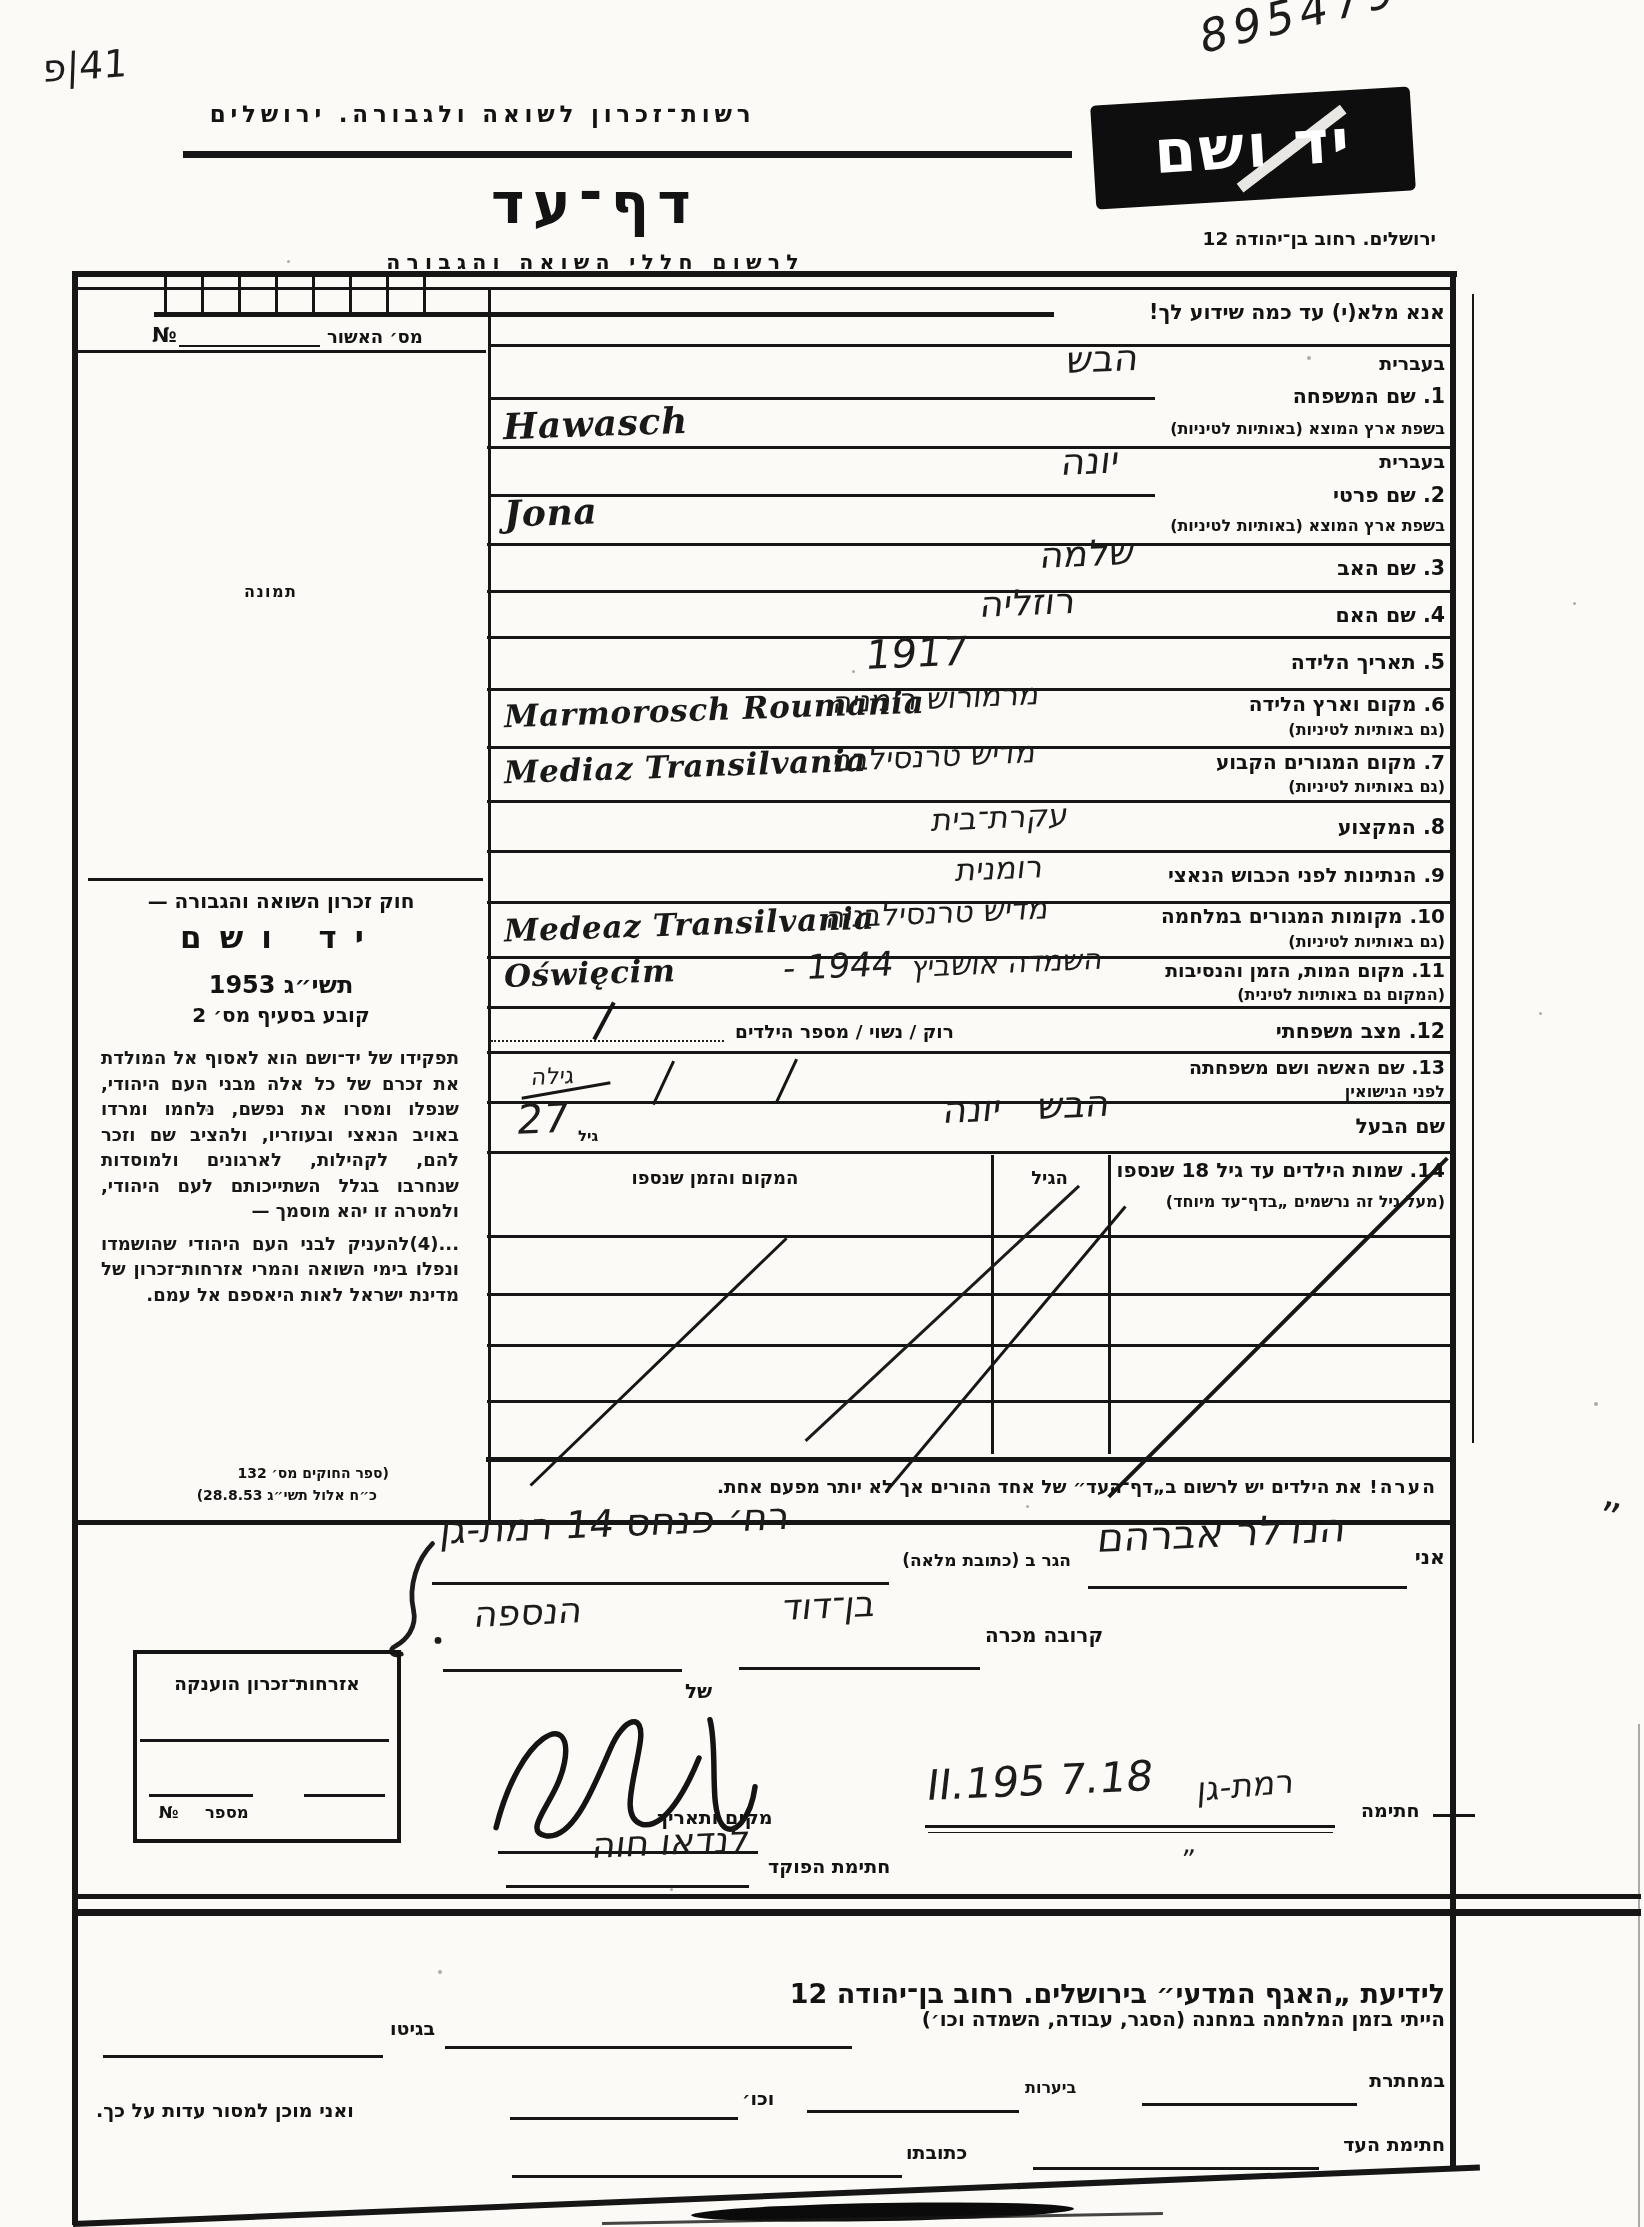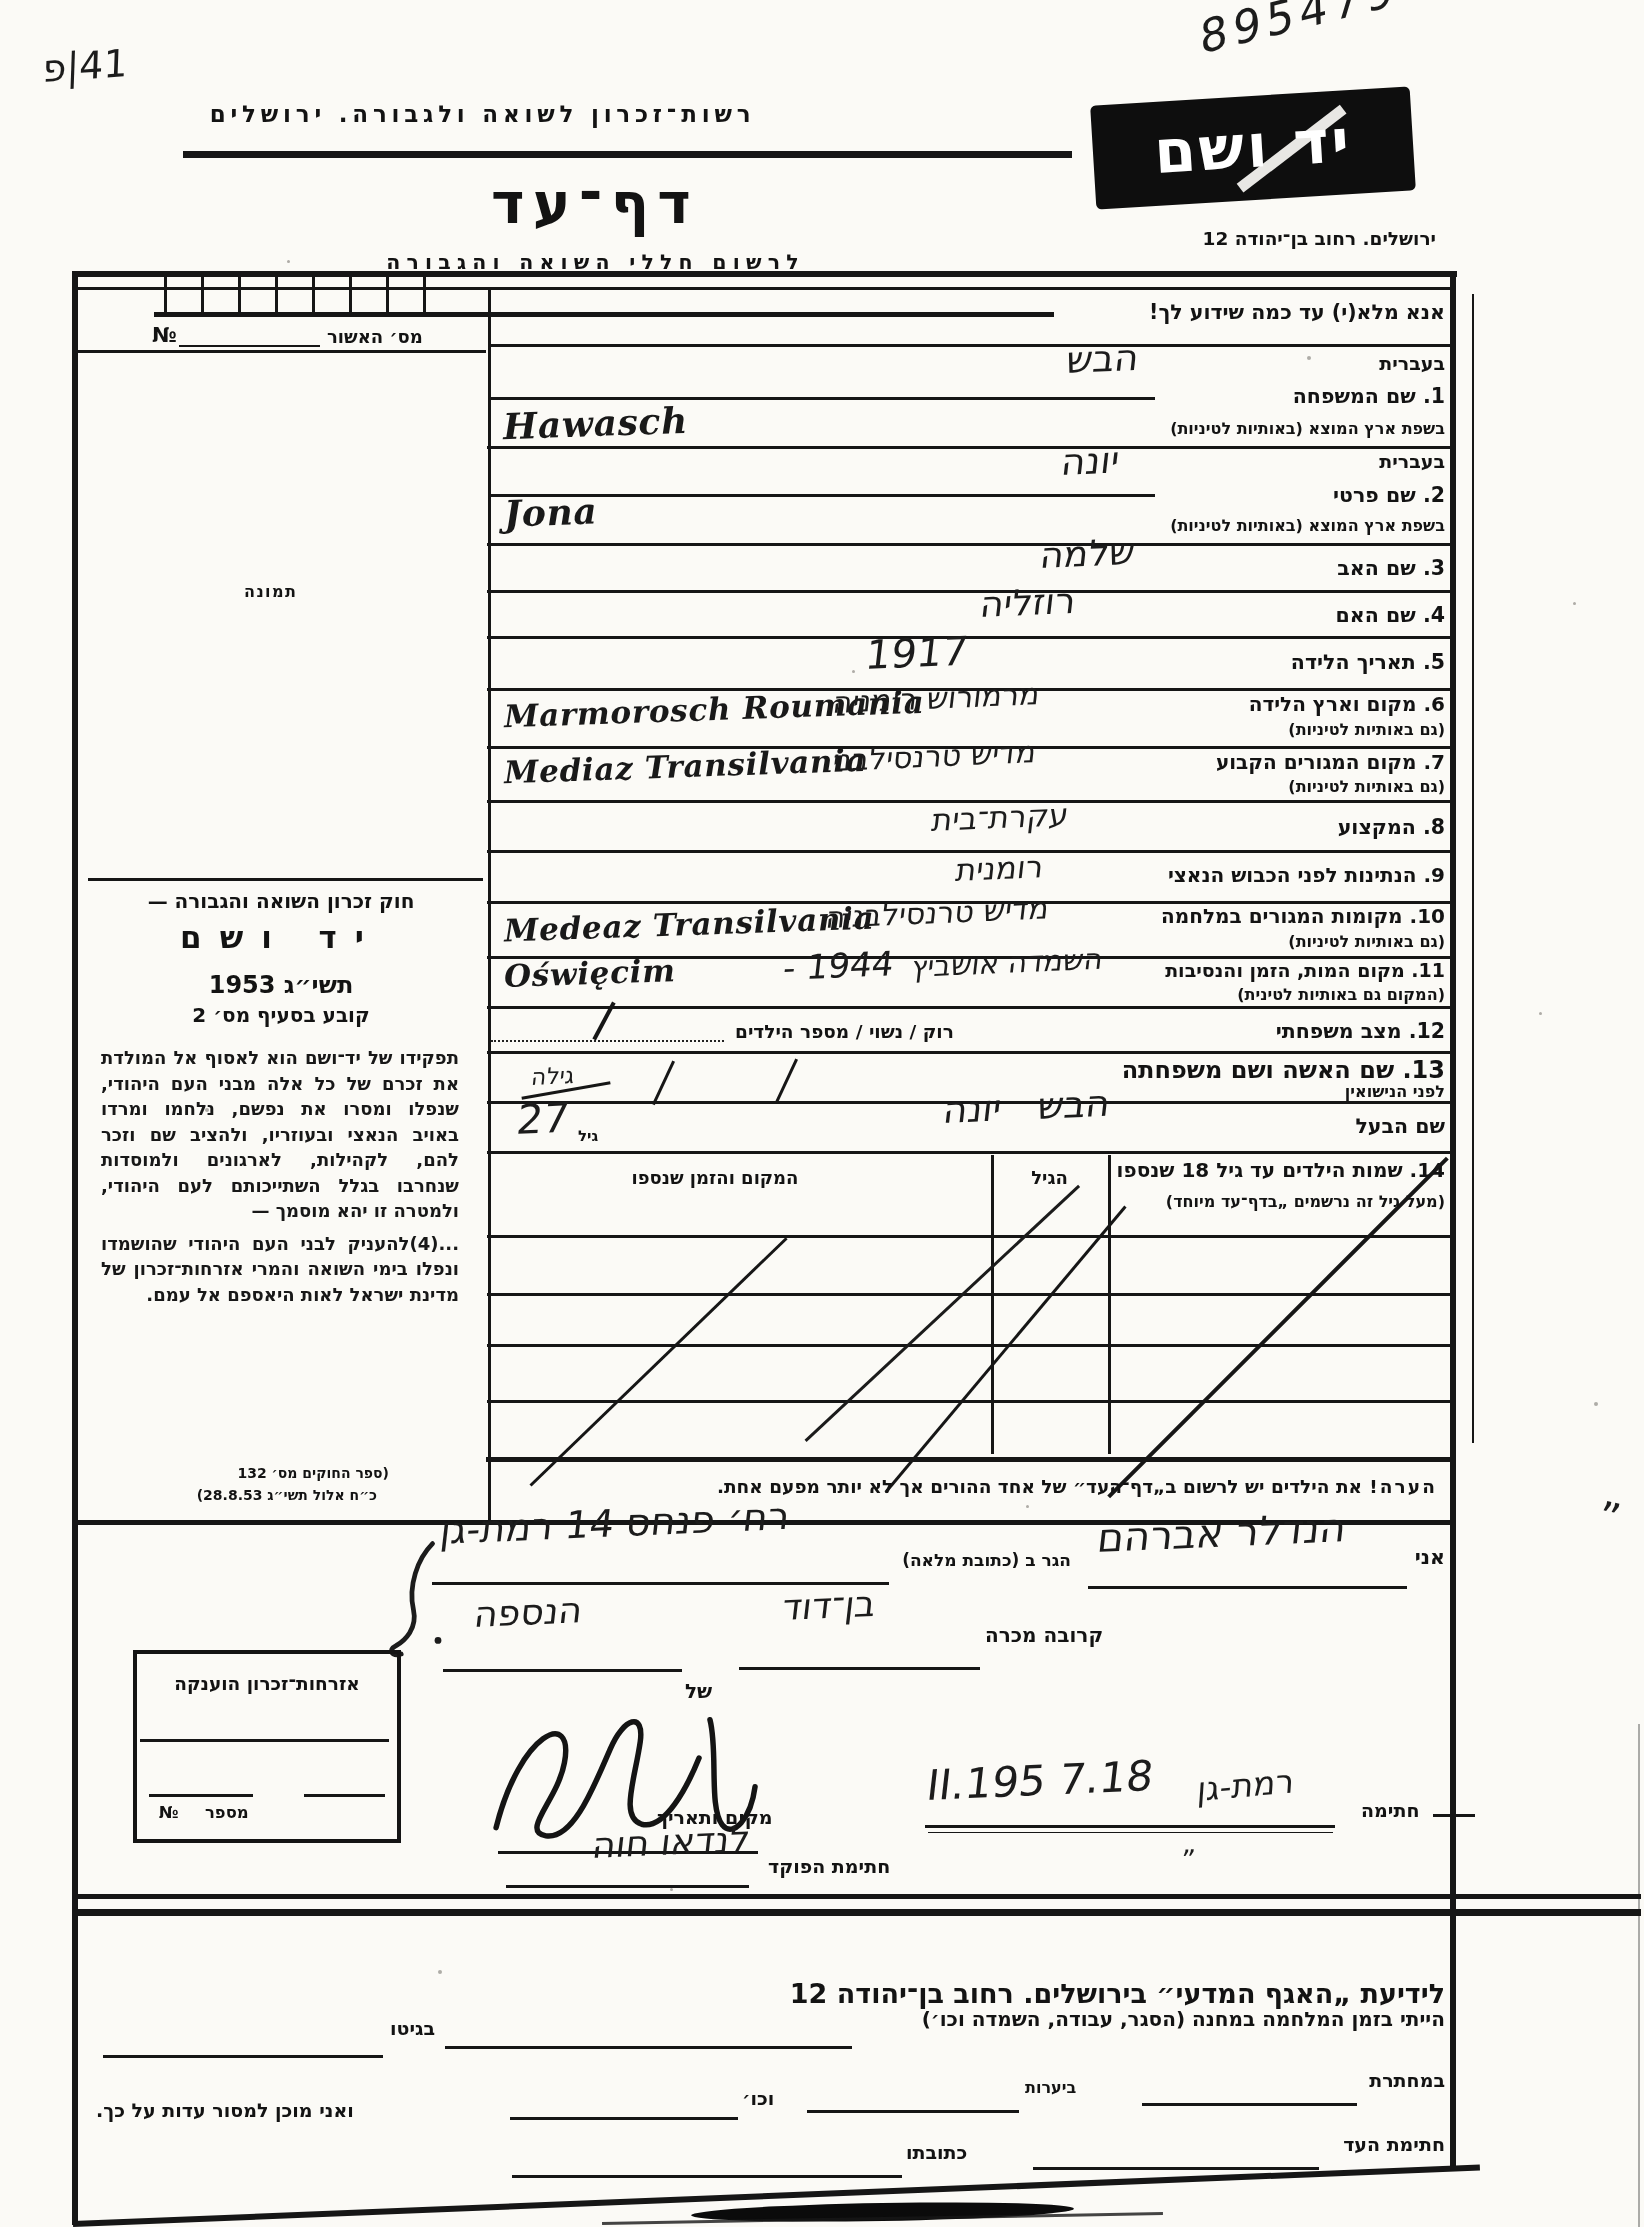--- a/index.html
+++ b/index.html
@@ -163,21 +163,21 @@
   <div class="hwl" style="left:504px;top:955px;font-size:31px;">Oświęcim</div>
   <div class="hw" dir="ltr" style="left:781px;top:948px;font-size:34px;">1944 -</div>
   <div class="hw" style="left:910px;top:950px;font-size:29px;">השמדה אושביץ</div>
 
   <div class="pr" style="right:200px;top:1019px;font-size:20.5px;">12. מצב משפחתי</div>
   <div class="pr" style="left:735px;top:1021px;font-size:18.5px;">רוק / נשוי / מספר הילדים</div>
   <div class="dot" style="left:491px;top:1040px;width:233px;"></div>
   <div class="vln" style="left:602px;top:1000px;height:42px;width:4.1px;transform:rotate(28deg);"></div>
   <div class="hln" style="left:487px;top:1051px;width:963px;"></div>
 
-  <div class="pr" style="right:200px;top:1056px;font-size:24px;">13. שם האשה ושם משפחתה</div>
+  <div class="pr" style="right:200px;top:1056px;font-size:19px;">13. שם האשה ושם משפחתה</div>
   <div class="pr sub" style="right:200px;top:1082px;">לפני הנישואין</div>
   <div class="hw" style="left:530px;top:1064px;font-size:23px;">גילה</div>
   <div class="hln" style="left:521px;top:1089px;width:90px;height:2.7px;transform:rotate(-10deg);"></div>
   <div class="vln" style="left:662px;top:1059px;height:48px;width:3.4px;transform:rotate(25deg);"></div>
   <div class="vln" style="left:785px;top:1057px;height:48px;width:3.4px;transform:rotate(25deg);"></div>
   <div class="hln" style="left:487px;top:1101px;width:963px;"></div>
 
   <div class="pr" style="right:200px;top:1114px;font-size:20.5px;">שם הבעל</div>
   <div class="hw" style="left:941px;top:1089px;font-size:37px;word-spacing:24.6px;">הבש  יונה</div>
   <div class="pr" style="left:578px;top:1127px;font-size:15px;">גיל</div>

